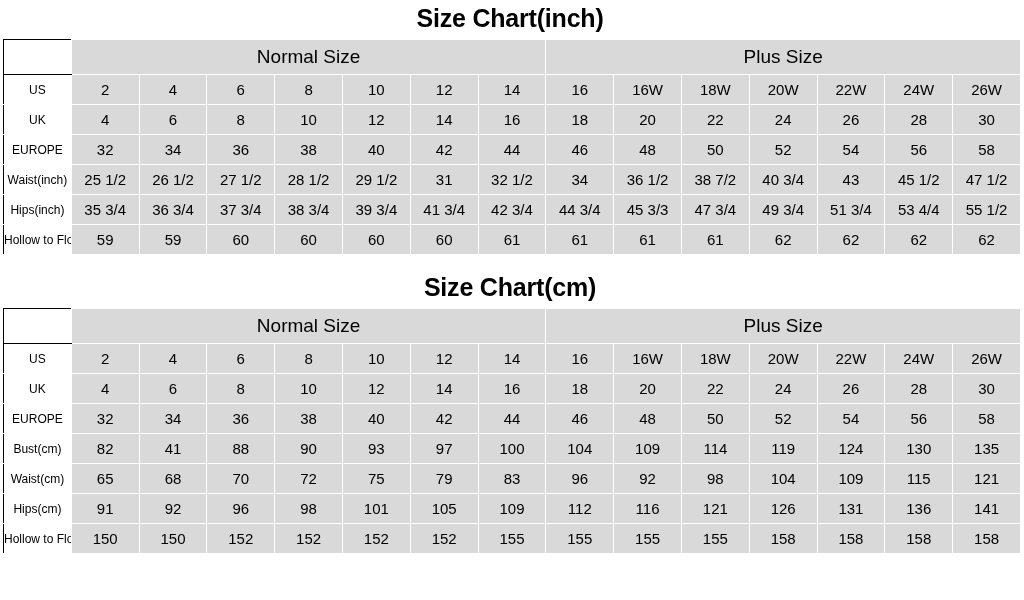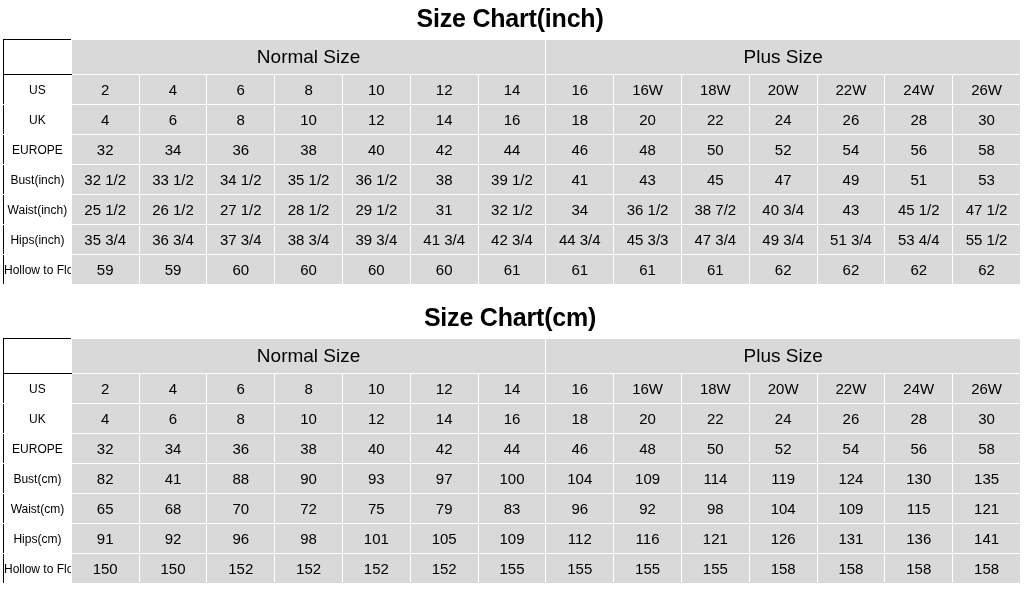--- a/index.html
+++ b/index.html
@@ -134,37 +134,20 @@
               <td>44</td>
               <td>46</td>
               <td>48</td>
               <td>50</td>
               <td>52</td>
               <td>54</td>
               <td>56</td>
               <td>58</td>
             </tr>
             <tr>
-              <td class="label-cell">Bust(inch)</td>
-              <td>32 1/2</td>
-              <td>33 1/2</td>
-              <td>34 1/2</td>
-              <td>35 1/2</td>
-              <td>36 1/2</td>
-              <td>38</td>
-              <td>39 1/2</td>
-              <td>41</td>
-              <td>43</td>
-              <td>45</td>
-              <td>47</td>
-              <td>49</td>
-              <td>51</td>
-              <td>53</td>
-            </tr>
-            <tr>
               <td class="label-cell">Waist(inch)</td>
               <td>25 1/2</td>
               <td>26 1/2</td>
               <td>27 1/2</td>
               <td>28 1/2</td>
               <td>29 1/2</td>
               <td>31</td>
               <td>32 1/2</td>
               <td>34</td>
               <td>36 1/2</td>

